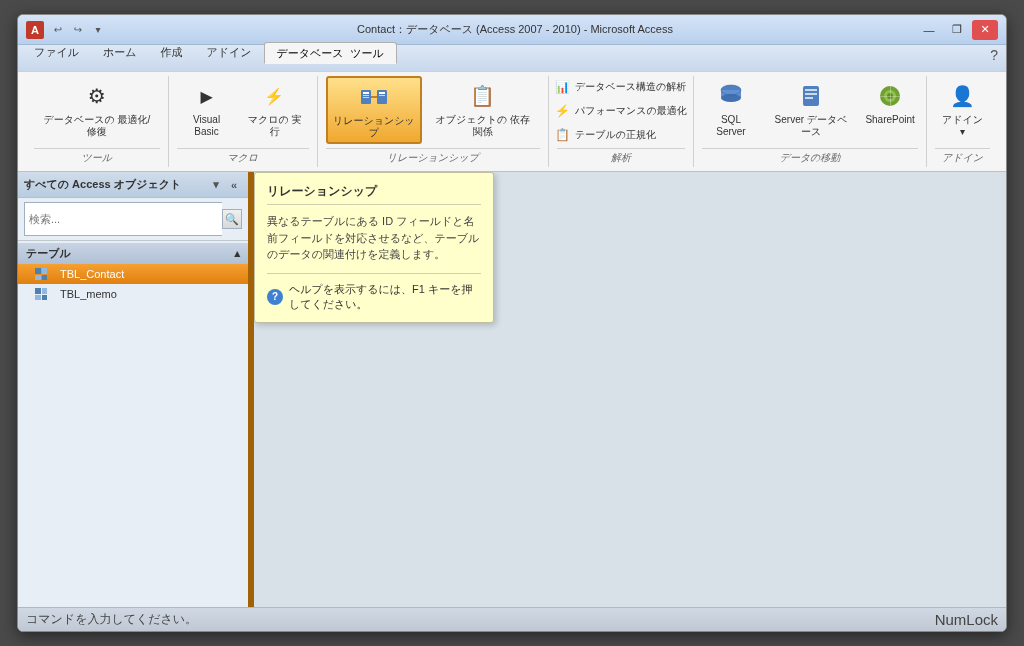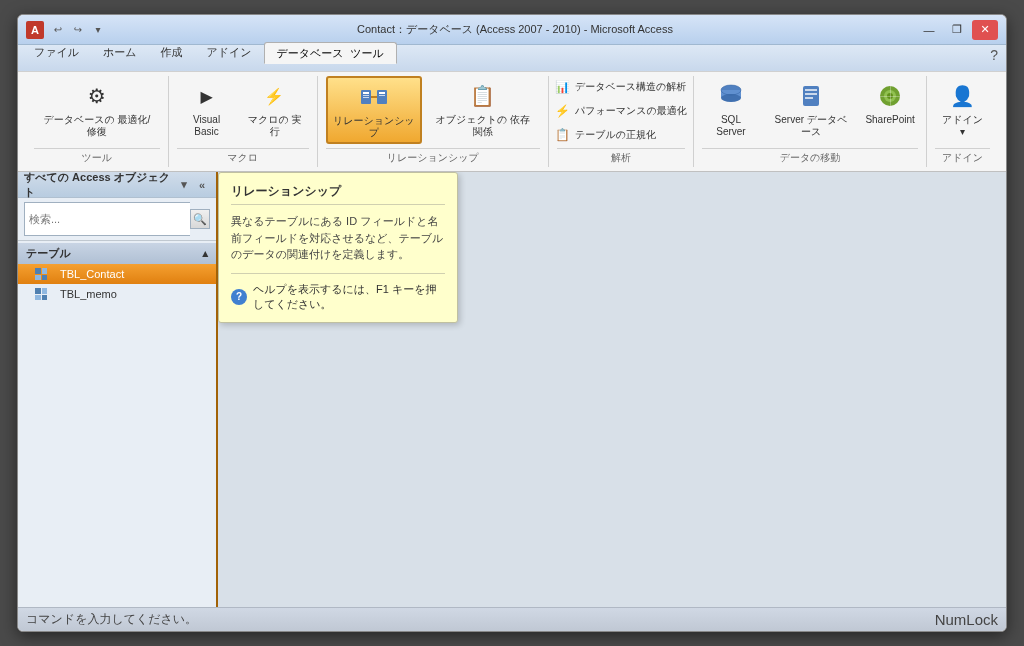--- a/index.html
+++ b/index.html
@@ -154,20 +154,21 @@
 
     .ribbon-group-label {
       font-size: 10px;
       color: #666;
       text-align: center;
       margin-top: auto;
       padding-top: 2px;
       border-top: 1px solid #d0d0d0;
       width: 100%;
       text-align: center;
+      font-style: italic;
     }
 
     .ribbon-btn {
       display: flex;
       flex-direction: column;
       align-items: center;
       justify-content: flex-start;
       padding: 3px 5px;
       cursor: pointer;
       border-radius: 3px;
@@ -225,23 +226,23 @@
 
     
     .main-area {
       display: flex;
       flex: 1;
       overflow: hidden;
     }
 
     
     .sidebar {
-      width: 200px;
+      width: 236px;
       background: #e8eef5;
-      border-right: 2px solid #a16207;
+      border-right: 6px solid #a16207;
       display: flex;
       flex-direction: column;
       flex-shrink: 0;
     }
     .sidebar-header {
       background: linear-gradient(to bottom, #d0dcea, #b8cce0);
       padding: 4px 6px;
       display: flex;
       align-items: center;
       justify-content: space-between;

